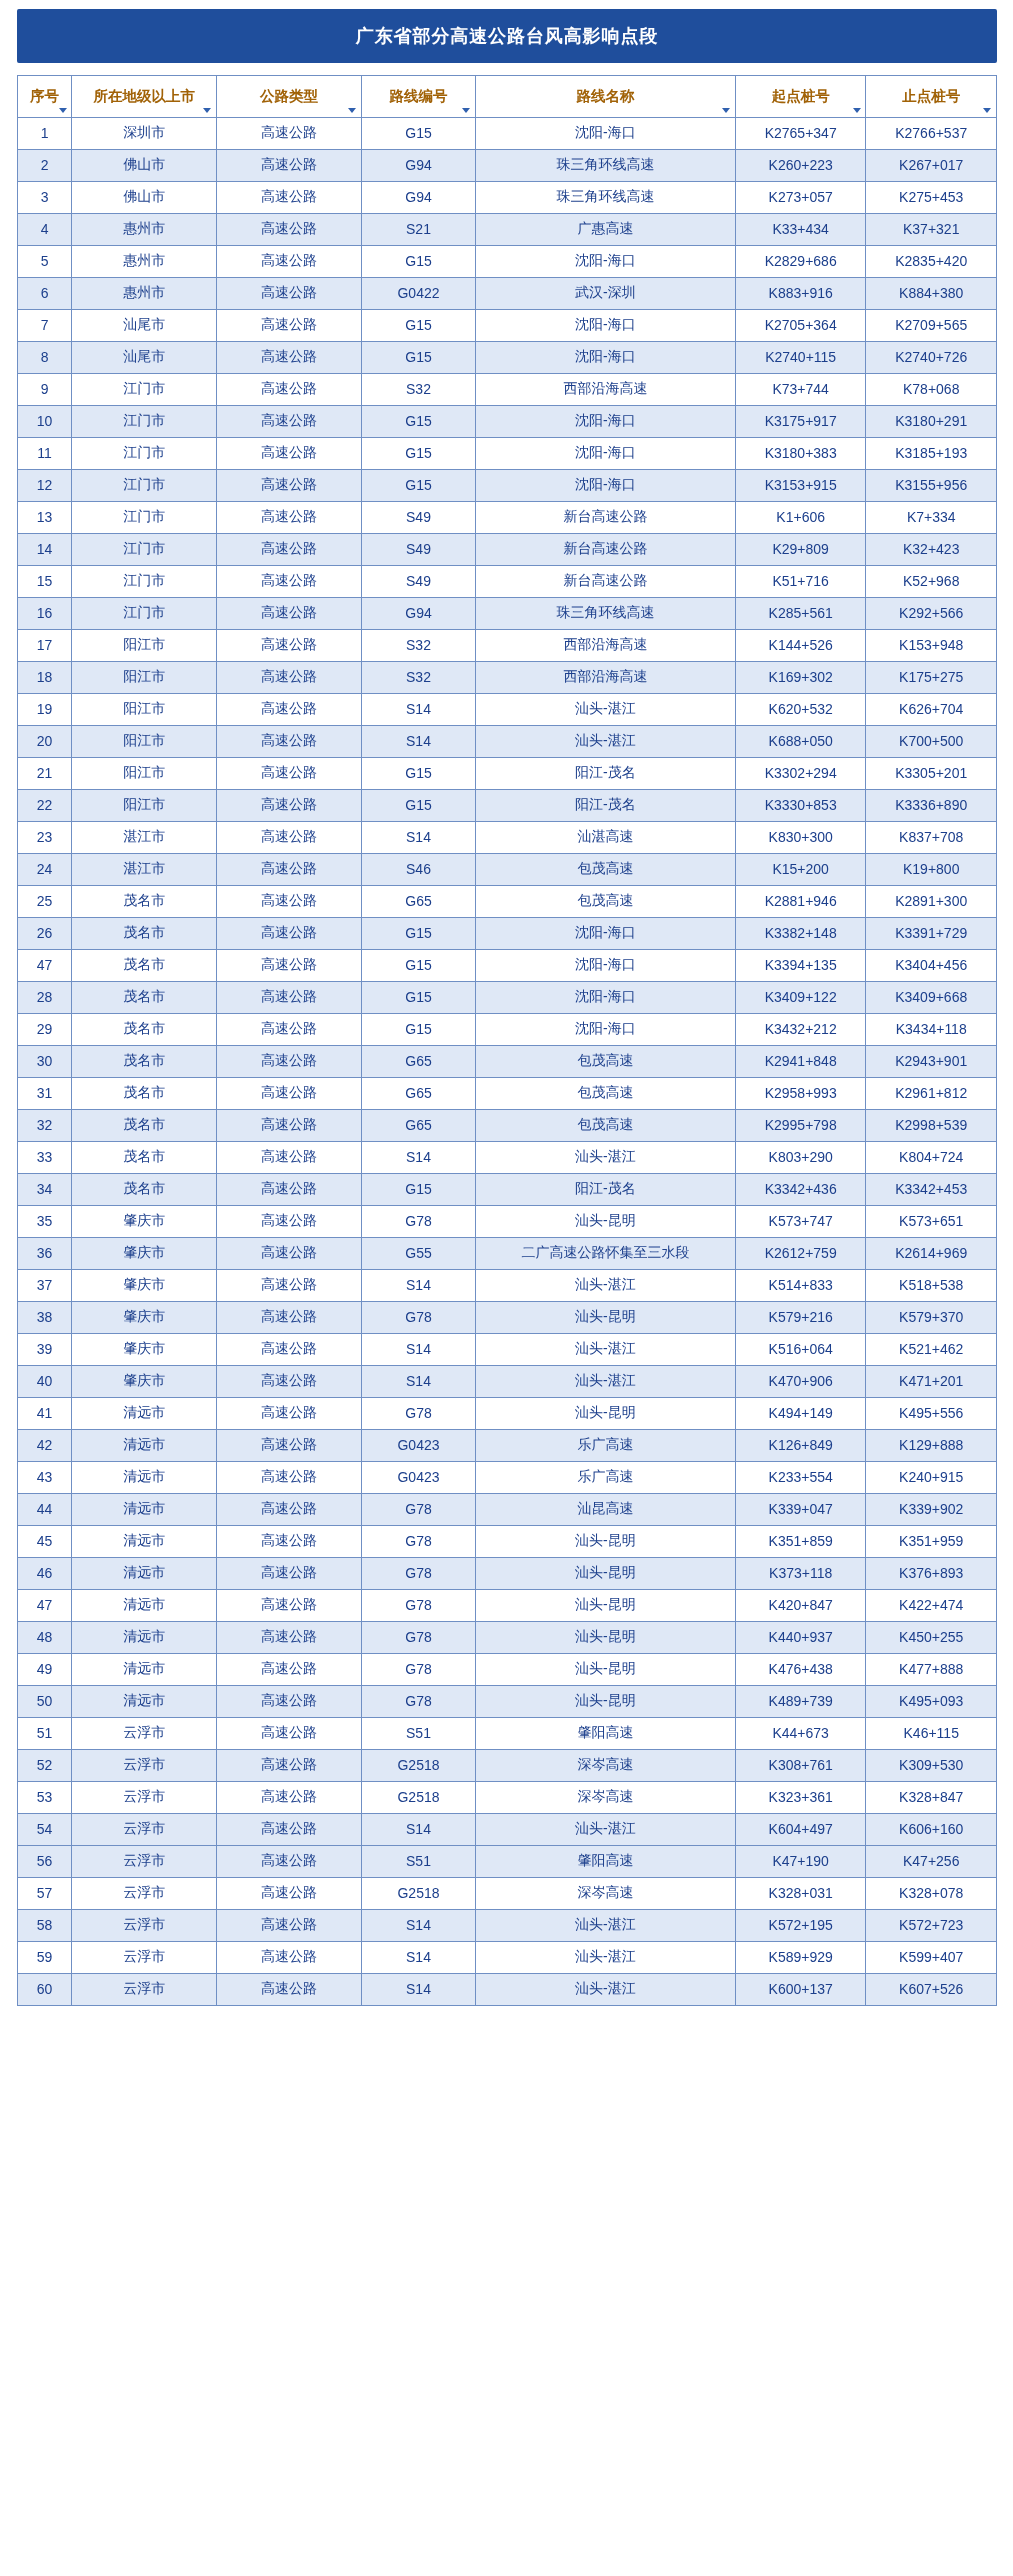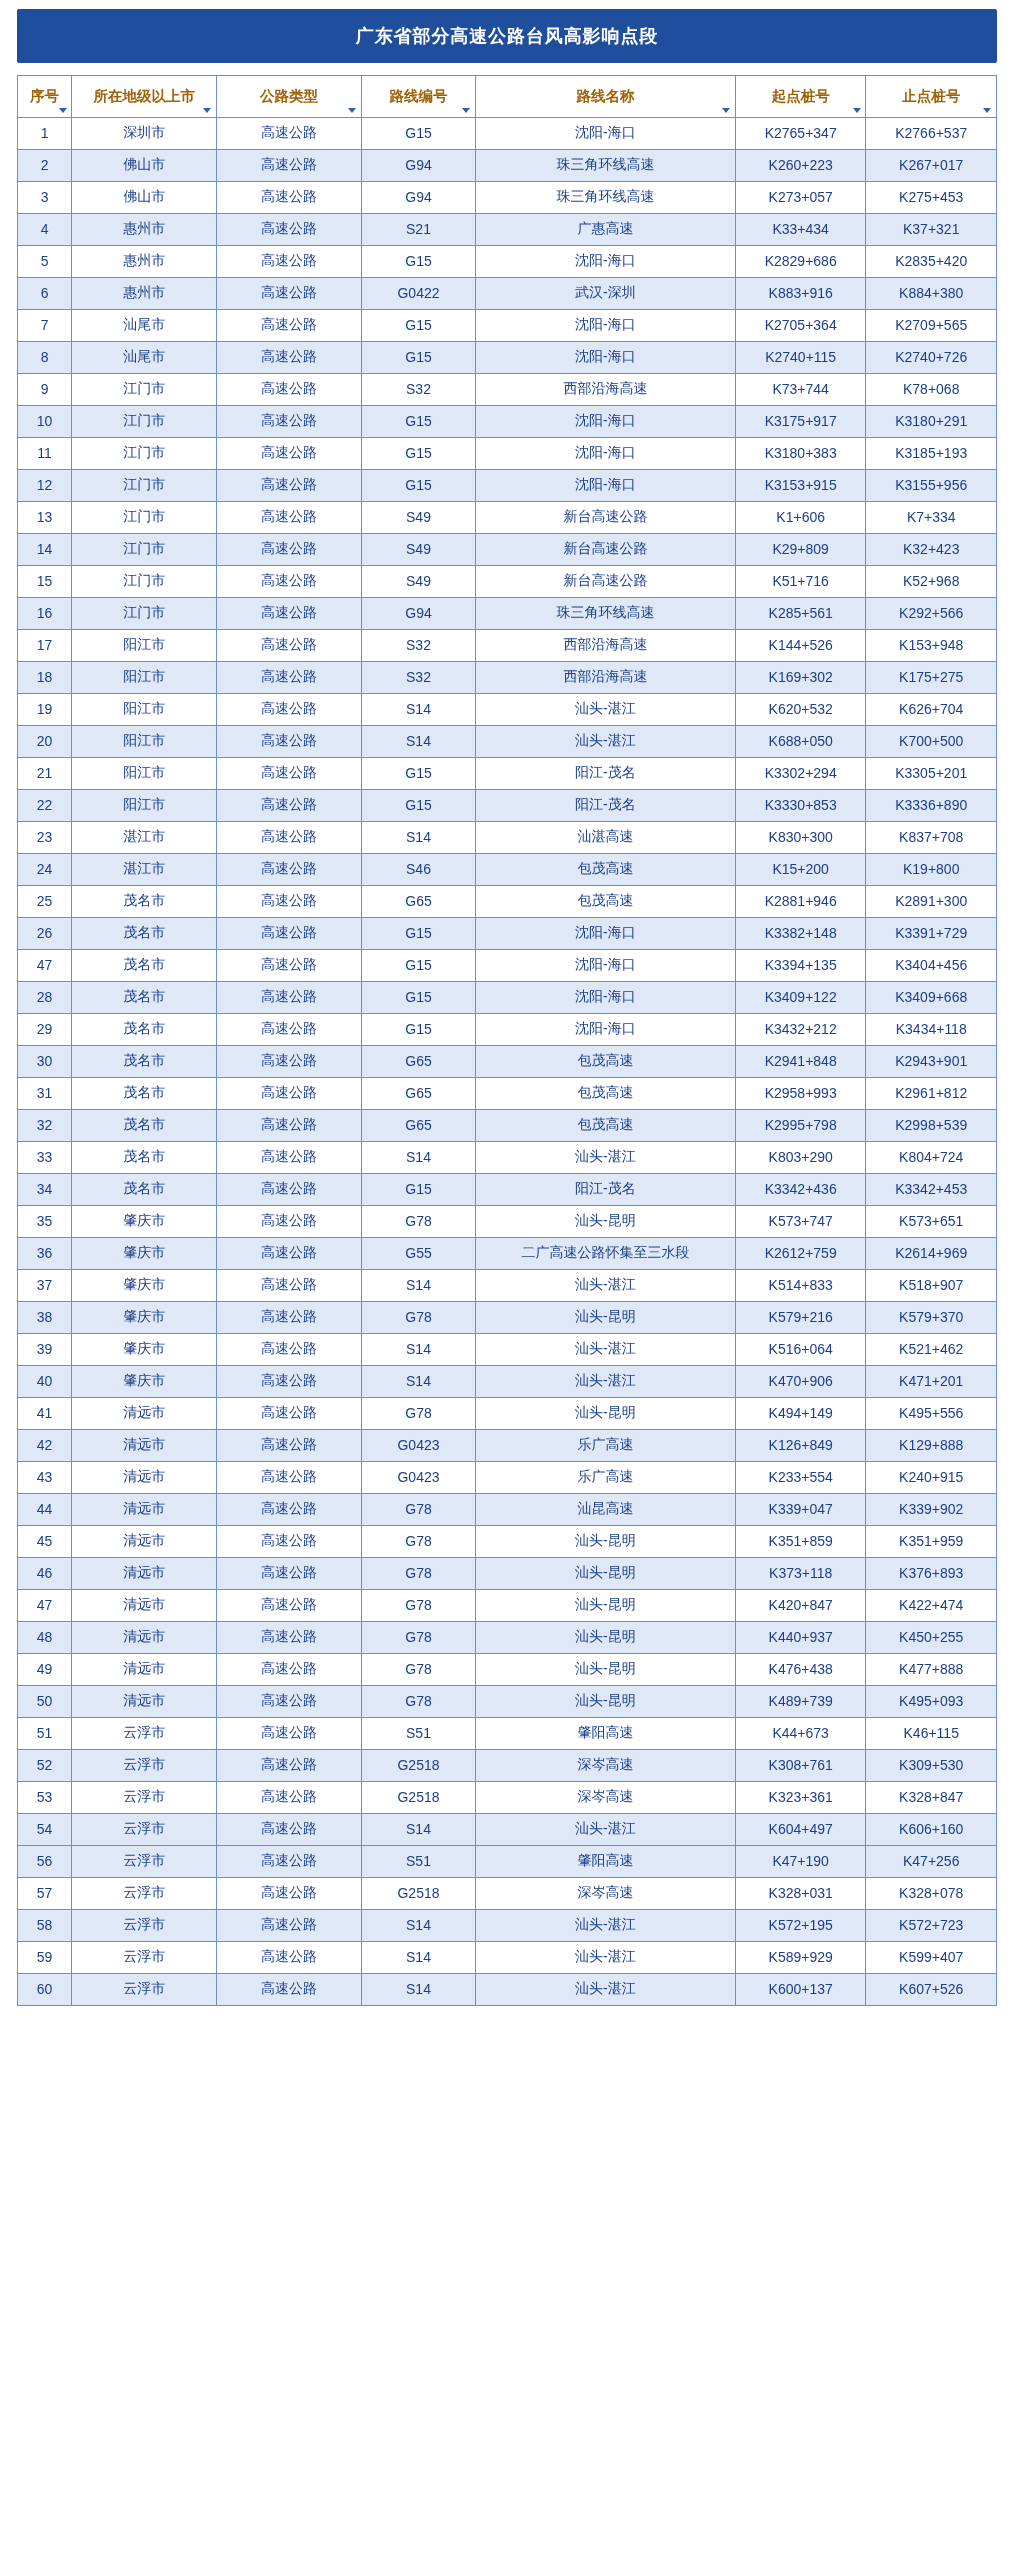--- a/index.html
+++ b/index.html
@@ -432,21 +432,21 @@
           <td>K2612+759</td>
           <td>K2614+969</td>
         </tr>
         <tr class="odd">
           <td>37</td>
           <td>肇庆市</td>
           <td>高速公路</td>
           <td>S14</td>
           <td>汕头-湛江</td>
           <td>K514+833</td>
-          <td>K518+907</td>
+          <td>K518+538</td>
         </tr>
         <tr class="even">
           <td>38</td>
           <td>肇庆市</td>
           <td>高速公路</td>
           <td>G78</td>
           <td>汕头-昆明</td>
           <td>K579+216</td>
           <td>K579+370</td>
         </tr>

